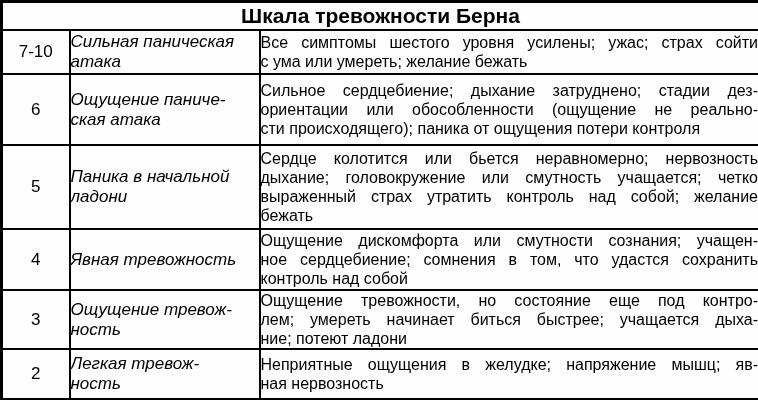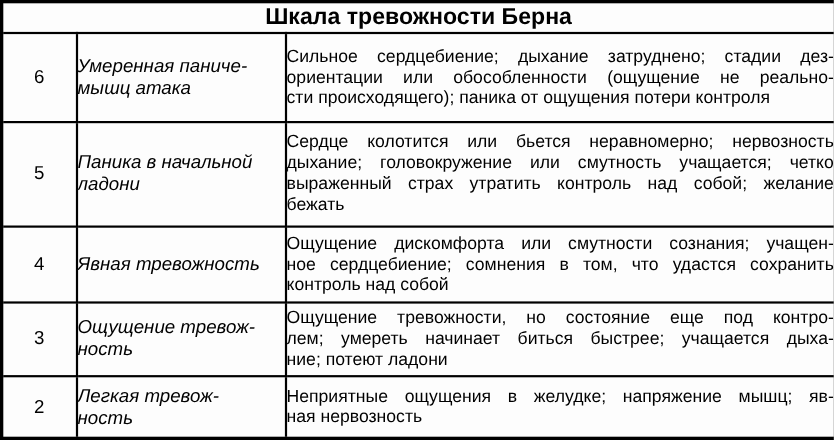--- a/index.html
+++ b/index.html
@@ -65,25 +65,36 @@
       <col style="width:68px">
       <col style="width:190px">
       <col style="width:500px">
     </colgroup>
     <thead>
       <tr>
         <td colspan="3" class="title-cell">Шкала тревожности Берна</td>
       </tr>
     </thead>
     <tbody>
+        <tr style="height: 44px;">
+          <td class="level">7-10</td>
+          <td class="label">
+            <div class="lline">Сильная паническая</div>
+            <div class="lline">атака</div>
+          </td>
+          <td class="symptoms">
+            <div class="sline just">Все симптомы шестого уровня усилены; ужас; страх сойти</div>
+            <div class="sline">с ума или умереть; желание бежать</div>
+          </td>
+        </tr>
         <tr style="height: 71px;">
           <td class="level">6</td>
           <td class="label">
-            <div class="lline">Умеренная паниче-</div>
-            <div class="lline">мышц атака</div>
+            <div class="lline">Ощущение паниче-</div>
+            <div class="lline">ская атака</div>
           </td>
           <td class="symptoms">
             <div class="sline just">Сильное сердцебиение; дыхание затруднено; стадии дез-</div>
             <div class="sline just">ориентации или обособленности (ощущение не реально-</div>
             <div class="sline">сти происходящего); паника от ощущения потери контроля</div>
           </td>
         </tr>
         <tr style="height: 84px;">
           <td class="level">5</td>
           <td class="label">

